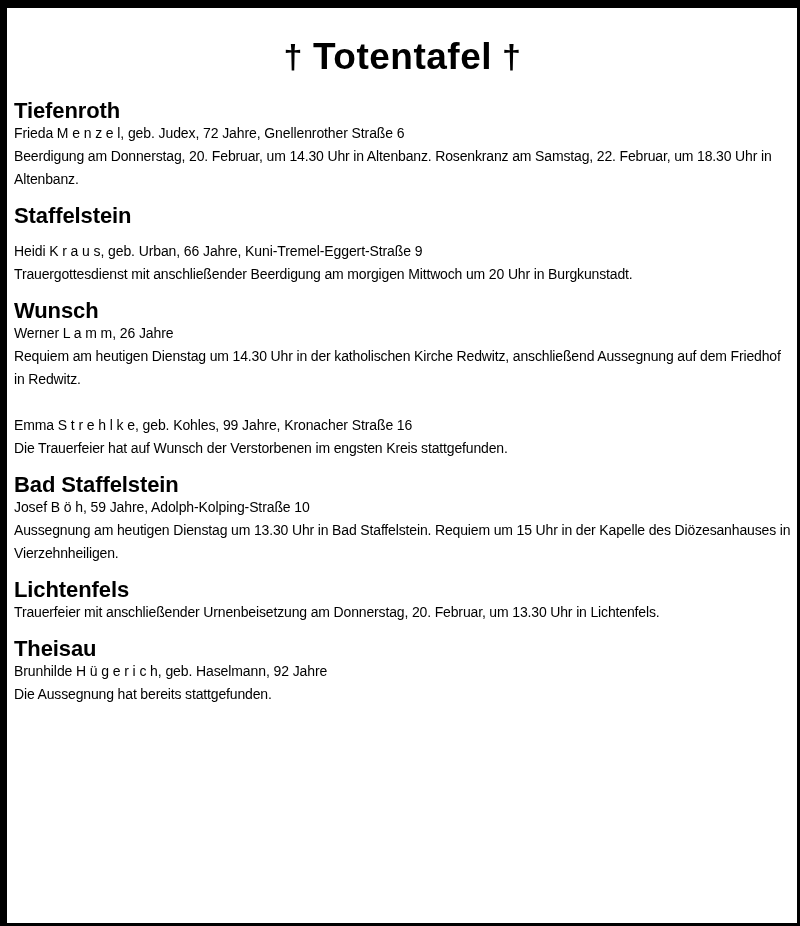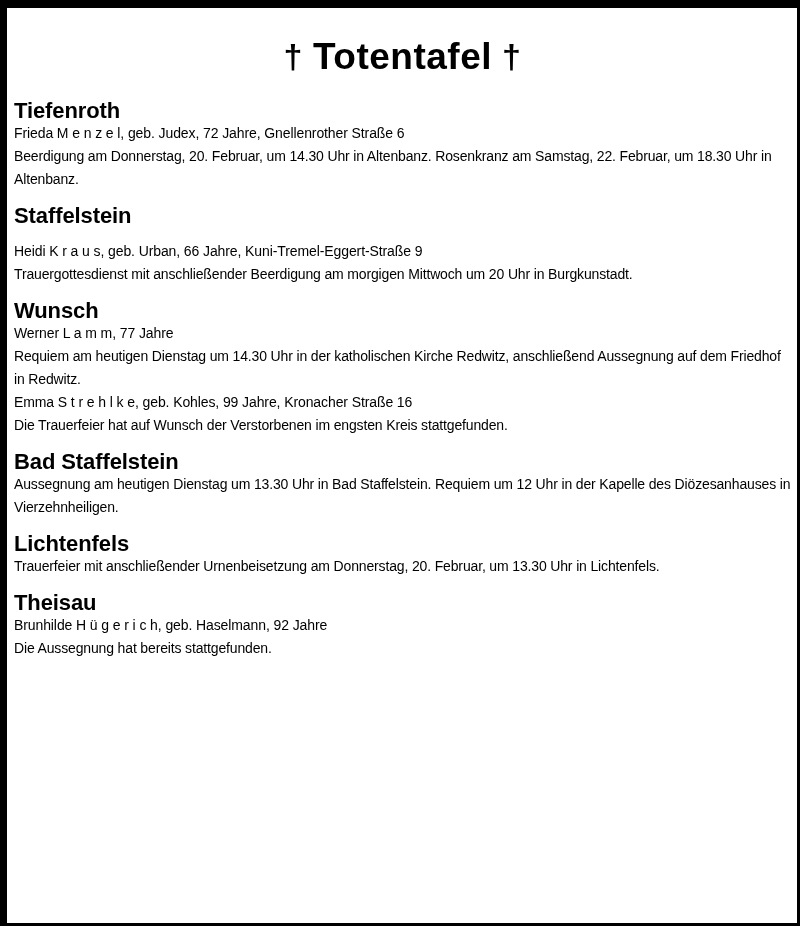--- a/index.html
+++ b/index.html
@@ -69,20 +69,21 @@
     font-weight: bold;
     font-size: 22px;
     line-height: 23px;
     margin: 0;
     letter-spacing: -0.1px;
   }
   .person-entry {
     margin: 0;
   }
   .person-entry + .person-entry {
+    margin-top: 23px;
   }
   .notice-line {
     font-size: 14px;
     line-height: 23px;
     margin: 0;
     letter-spacing: -0.15px;
     white-space: pre-wrap;
   }
   .notice-line.person-name {
     letter-spacing: -0.1px;
@@ -109,32 +110,33 @@
         </div>
         <div class="notice-block">
           <div class="person-entry">
             <p class="notice-line person-name">Heidi K r a u s, geb. Urban, 66 Jahre, Kuni-Tremel-Eggert-Straße 9</p>
             <p class="notice-line">Trauergottesdienst mit anschließender Beerdigung am morgigen Mittwoch um 20 Uhr in Burgkunstadt.</p>
           </div>
         </div>
         <div class="notice-block">
           <div class="place-heading">Wunsch</div>
           <div class="person-entry">
-            <p class="notice-line person-name">Werner L a m m, 77 Jahre</p>
+            <p class="notice-line person-name">Werner L a m m, 26 Jahre</p>
             <p class="notice-line">Requiem am heutigen Dienstag um 14.30 Uhr in der katholischen Kirche Redwitz, anschließend Aussegnung auf dem Friedhof in Redwitz.</p>
           </div>
           <div class="person-entry">
             <p class="notice-line person-name">Emma S t r e h l k e, geb. Kohles, 99 Jahre, Kronacher Straße 16</p>
             <p class="notice-line">Die Trauerfeier hat auf Wunsch der Verstorbenen im engsten Kreis stattgefunden.</p>
           </div>
         </div>
         <div class="notice-block">
           <div class="place-heading">Bad Staffelstein</div>
           <div class="person-entry">
-            <p class="notice-line">Aussegnung am heutigen Dienstag um 13.30 Uhr in Bad Staffelstein. Requiem um 12 Uhr in der Kapelle des Diözesanhauses in Vierzehnheiligen.</p>
+            <p class="notice-line person-name">Josef B ö h, 59 Jahre, Adolph-Kolping-Straße 10</p>
+            <p class="notice-line">Aussegnung am heutigen Dienstag um 13.30 Uhr in Bad Staffelstein. Requiem um 15 Uhr in der Kapelle des Diözesanhauses in Vierzehnheiligen.</p>
           </div>
         </div>
         <div class="notice-block">
           <div class="place-heading">Lichtenfels</div>
           <div class="person-entry">
             <p class="notice-line">Trauerfeier mit anschließender Urnenbeisetzung am Donnerstag, 20. Februar, um 13.30 Uhr in Lichtenfels.</p>
           </div>
         </div>
         <div class="notice-block">
           <div class="place-heading">Theisau</div>

